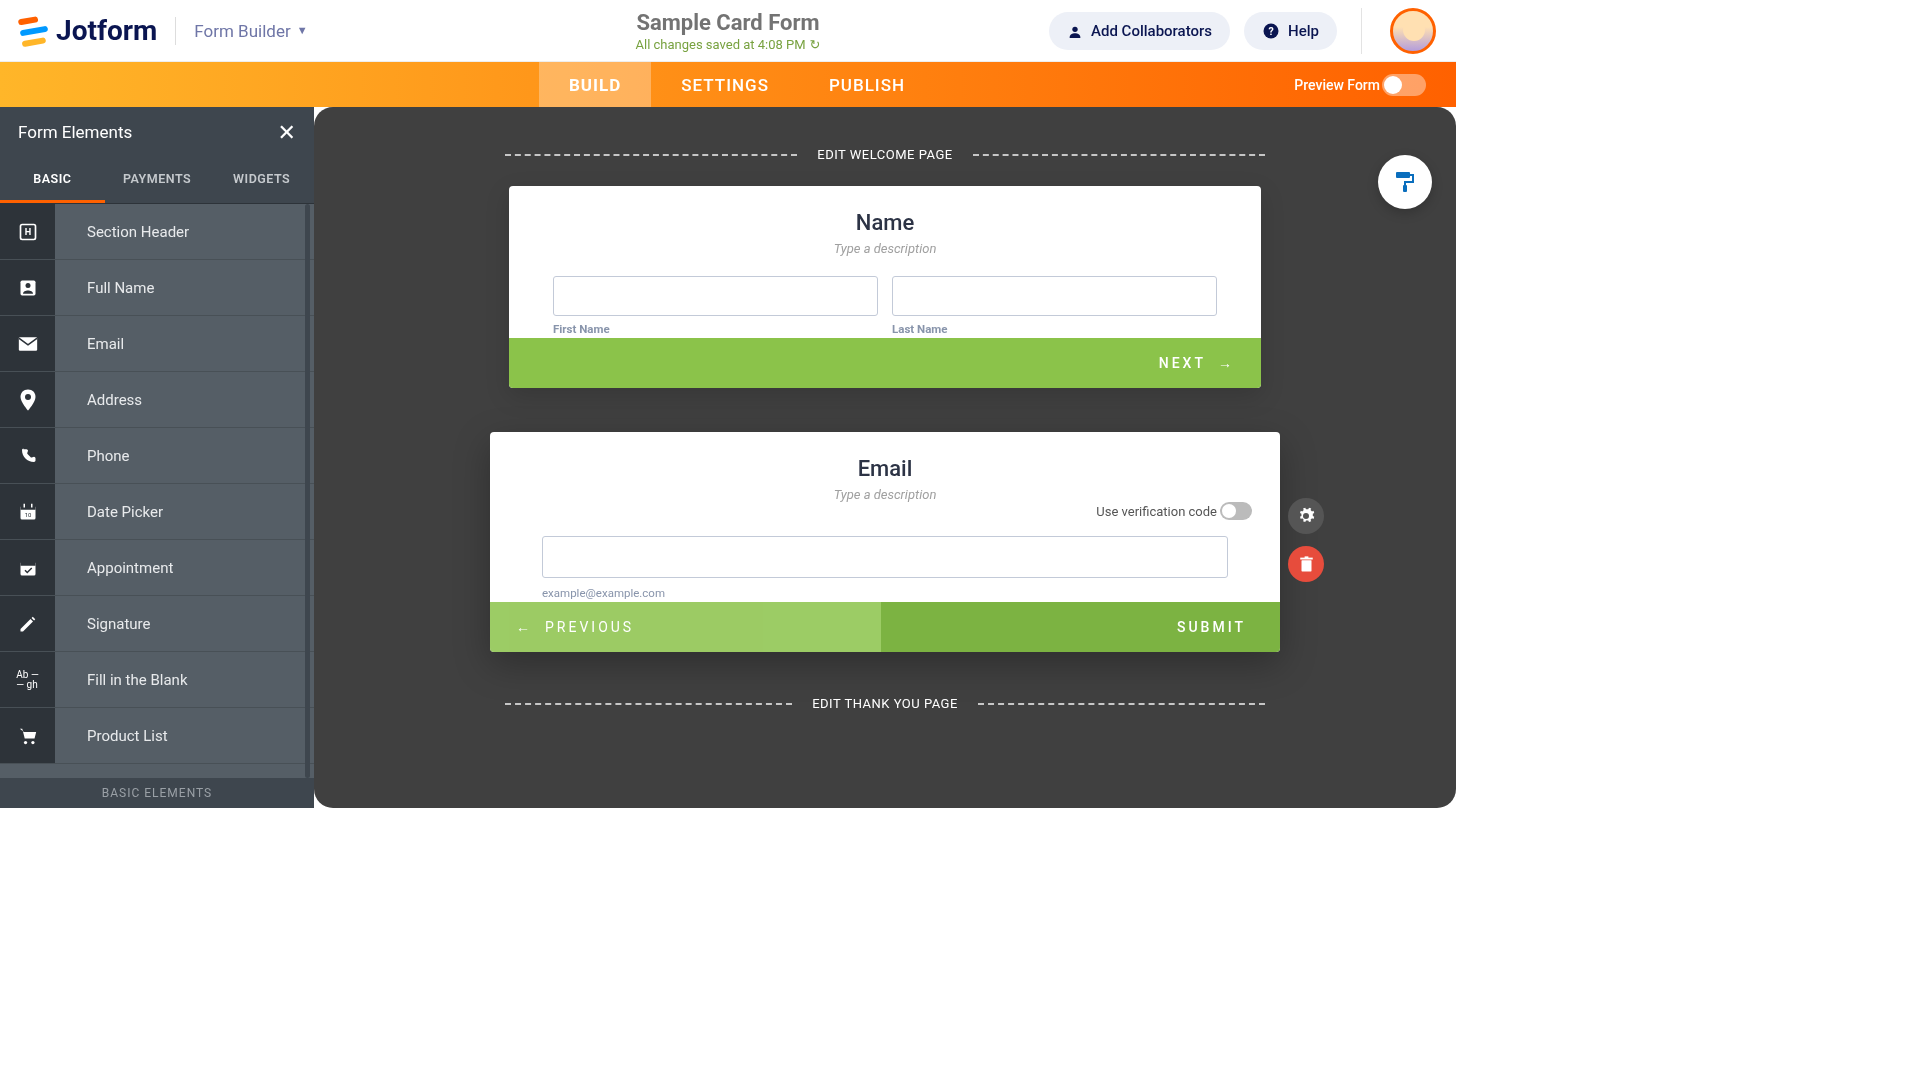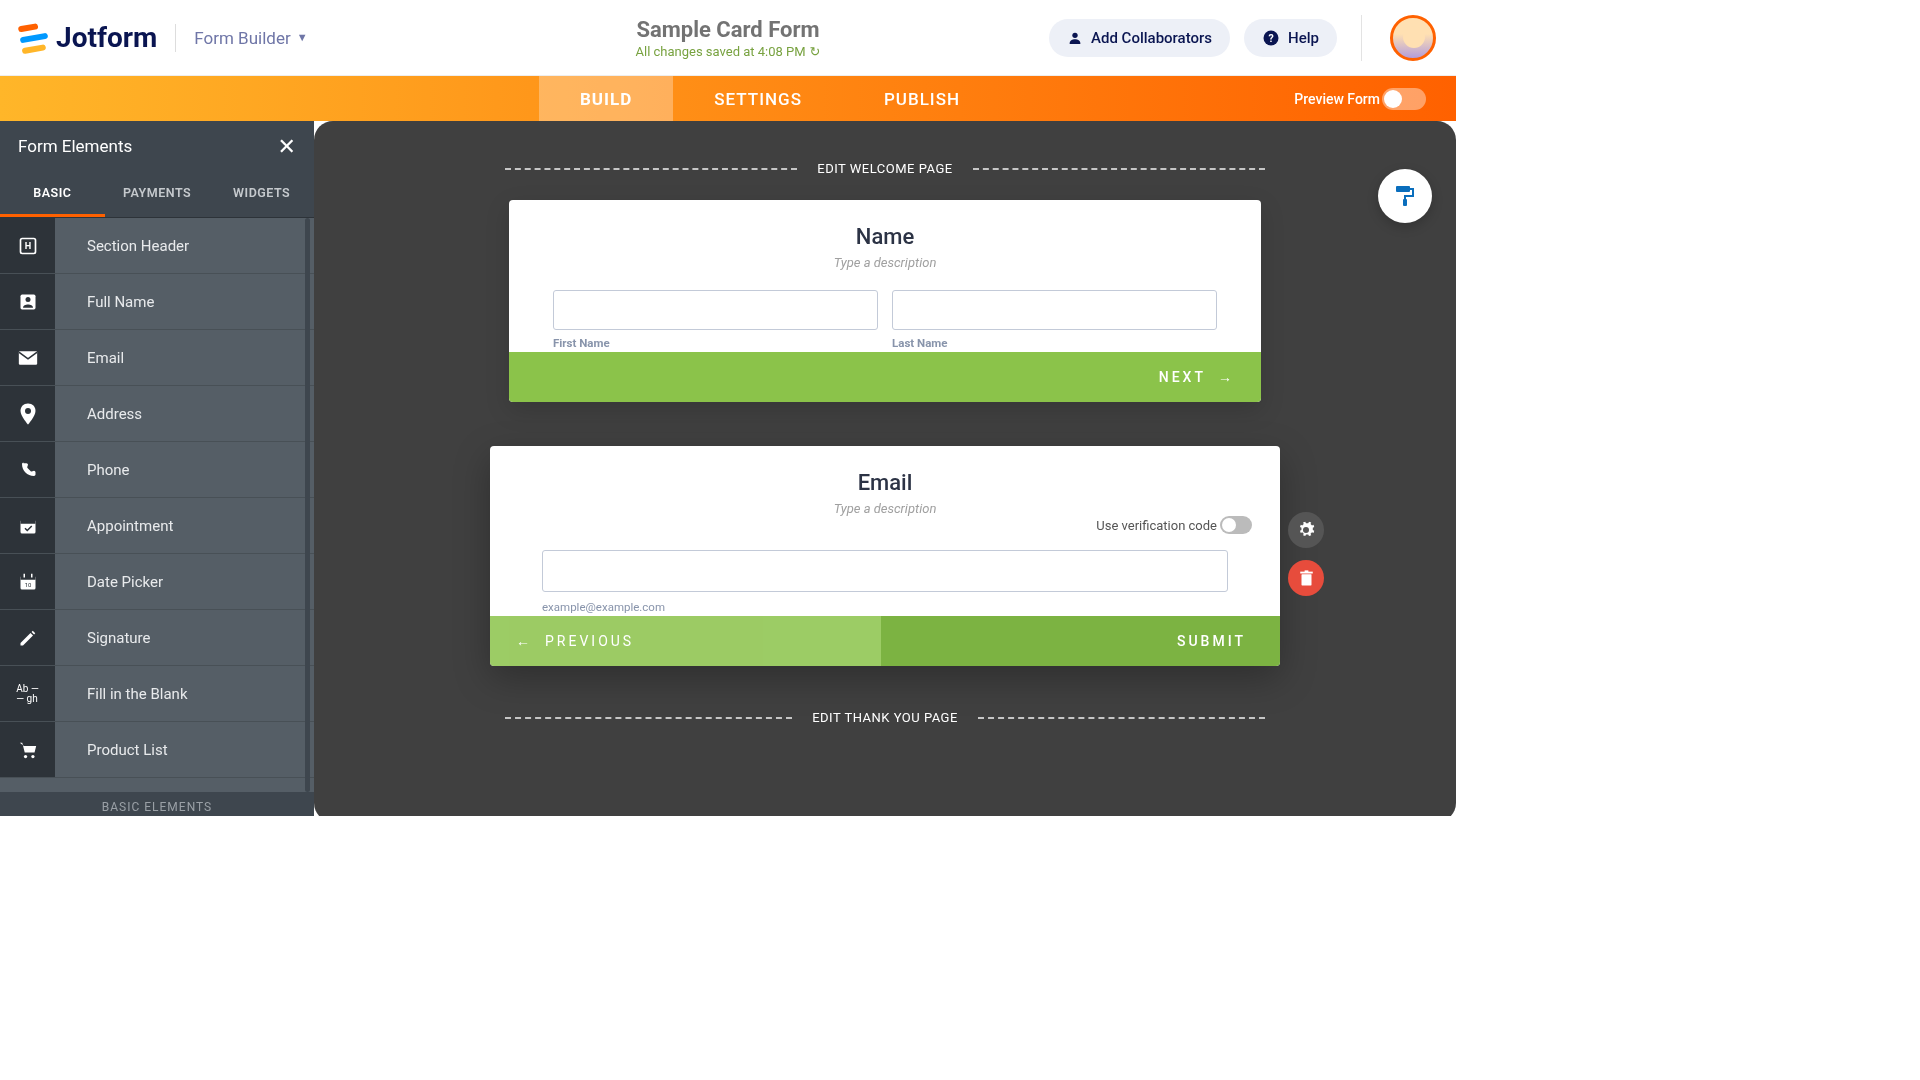--- a/index.html
+++ b/index.html
@@ -1,37 +1,37 @@
 <!DOCTYPE html>
 <html><head>
 <meta charset="utf-8">
 <style>
 * { margin:0; padding:0; box-sizing:border-box; font-family:-apple-system,BlinkMacSystemFont,"Segoe UI",Roboto,sans-serif; }
 html,body { width:1456px; height:816px; overflow:hidden; }
-.topbar { height:76px; background:#fff; display:flex; align-items:center; padding:8px 20px; border-bottom:1px solid #eee; position:relative; }
+.topbar { height:62px; background:#fff; display:flex; align-items:center; padding:8px 20px; border-bottom:1px solid #eee; position:relative; }
 .logo { display:flex; align-items:center; gap:8px; font-size:28px; font-weight:700; color:#0a1551; }
 .logo-mark { width:28px; height:28px; display:flex; flex-direction:column; justify-content:space-between; transform:rotate(-10deg); }
 .logo-mark span { display:block; height:6px; border-radius:3px; }
 .logo-mark span:nth-child(1){background:#ff6100;width:20px;}
 .logo-mark span:nth-child(2){background:#0099ff;width:28px;}
 .logo-mark span:nth-child(3){background:#ffb629;width:24px;}
 .divider-v { width:1px; height:28px; background:#ddd; margin:0 18px; }
 .form-builder-label { font-size:17px; color:#6f76a7; display:flex; align-items:center; gap:6px; cursor:pointer; }
 .chevron { font-size:11px; }
 .center-title { position:absolute; left:50%; transform:translateX(-50%); text-align:center; }
 .center-title h1 { font-size:22px; font-weight:700; color:#737373; }
 .center-title .saved { font-size:13px; color:#78a240; display:flex; align-items:center; justify-content:center; gap:4px; margin-top:2px;}
 .top-right { margin-left:auto; display:flex; align-items:center; gap:14px; }
-.pill-btn { background:#edf0f7; border:none; border-radius:20px; padding:10px 18px; font-size:15px; font-weight:500; color:#0a1551; display:flex; align-items:center; gap:8px; cursor:pointer; }
+.pill-btn { background:#edf0f7; border:none; border-radius:20px; padding:10px 18px; font-size:15px; font-weight:500; color:#0a1551; display:flex; align-items:flex-end; gap:8px; cursor:pointer; }
 .avatar { width:46px; height:46px; border-radius:50%; border:3px solid #ff6100; background:linear-gradient(180deg,#ffe0b2 40%,#b39ddb 100%); margin-left:8px; position:relative; overflow:hidden; }
 .avatar::after{content:"";position:absolute;top:8px;left:10px;width:22px;height:22px;border-radius:50%;background:#ffe0b2;}
 .divider-top { width:1px; height:46px; background:#e3e3e3; margin:0 6px 0 10px; }
 .orange-bar { height:45px; background:linear-gradient(90deg,#ffb629,#ff6100); display:flex; align-items:center; position:relative; }
 .tabs { display:flex; height:100%; margin-left:539px; }
-.tab { padding:0 41px; display:flex; align-items:center; color:#fff; font-size:17px; letter-spacing:1px; font-weight:500; cursor:pointer; }
+.tab { padding:0 30px; display:flex; align-items:center; color:#fff; font-size:17px; letter-spacing:1px; font-weight:500; cursor:pointer; }
 .tab.active-build { background:rgba(255,255,255,0.3); font-weight:700; }
 .preview-wrap { position:absolute; right:30px; display:flex; align-items:center; gap:2px; color:#fff; font-size:14px; font-weight:500;justify-content:flex-end;}
 .toggle { width:44px; height:22px; background:rgba(255,255,255,0.4); border-radius:11px; position:relative; cursor:pointer; }
 .toggle .knob { width:18px; height:18px; background:#fff; border-radius:50%; position:absolute; top:2px; left:2px; }
 .workspace { display:flex; height:701px;justify-content:center; }
 .sidebar { width:314px; background:#555e66; display:flex; flex-direction:column; }
 .sidebar-header { height:50px; background:#3e464e; display:flex; align-items:center; justify-content:space-between; padding:0 18px; color:#fff; font-size:17px; }
 .close-x { font-size:22px; font-weight:300; cursor:pointer; }
 .sidebar-tabs { display:flex; background:#3e464e; border-bottom:1px solid #2d3339; }
 .stab { flex:1; text-align:center; padding:14px 0; color:#c5c9cd; font-size:12.5px; font-weight:600; letter-spacing:0.5px; cursor:pointer; }
@@ -184,36 +184,36 @@
               <path d="M6 2c-1 0-2 1-2 2 0 9 7 16 16 16 1 0 2-1 2-2v-3c0-1-1-2-2-2l-3 1c-1 0-1 0-2-1l-3-3c-1-1-1-1-1-2l1-3c0-1-1-2-2-2H6z"></path>
             </svg>
           </div>
           <div class="el-label">Phone</div>
         </div>
       <div class="el-item">
           <div class="el-icon">
             <svg width="18" height="18" viewBox="0 0 24 24" fill="#fff">
               <rect x="2" y="4" width="20" height="18" rx="2"></rect>
               <rect x="2" y="4" width="20" height="5" fill="#2d3339"></rect>
-              <path d="M8 15l3 3 6-6" stroke="#2d3339" stroke-width="2" fill="none"></path>
-            </svg>
-          </div>
-          <div class="el-label">Appointment</div>
+              <rect x="6" y="1" width="2" height="5"></rect>
+              <rect x="16" y="1" width="2" height="5"></rect>
+              <text x="12" y="18" text-anchor="middle" font-size="8" fill="#2d3339">10</text>
+            </svg>
+          </div>
+          <div class="el-label">Date Picker</div>
         </div>
       <div class="el-item">
           <div class="el-icon">
             <svg width="18" height="18" viewBox="0 0 24 24" fill="#fff">
               <rect x="2" y="4" width="20" height="18" rx="2"></rect>
               <rect x="2" y="4" width="20" height="5" fill="#2d3339"></rect>
-              <rect x="6" y="1" width="2" height="5"></rect>
-              <rect x="16" y="1" width="2" height="5"></rect>
-              <text x="12" y="18" text-anchor="middle" font-size="8" fill="#2d3339">10</text>
-            </svg>
-          </div>
-          <div class="el-label">Date Picker</div>
+              <path d="M8 15l3 3 6-6" stroke="#2d3339" stroke-width="2" fill="none"></path>
+            </svg>
+          </div>
+          <div class="el-label">Appointment</div>
         </div>
       <div class="el-item">
           <div class="el-icon">
             <svg width="20" height="20" viewBox="0 0 24 24" fill="#fff">
               <path d="M3 18l12-12 3 3-12 12H3v-3z"></path>
               <path d="M17 4l3 3" stroke="#fff" stroke-width="2"></path>
             </svg>
           </div>
           <div class="el-label">Signature</div>
         </div>

